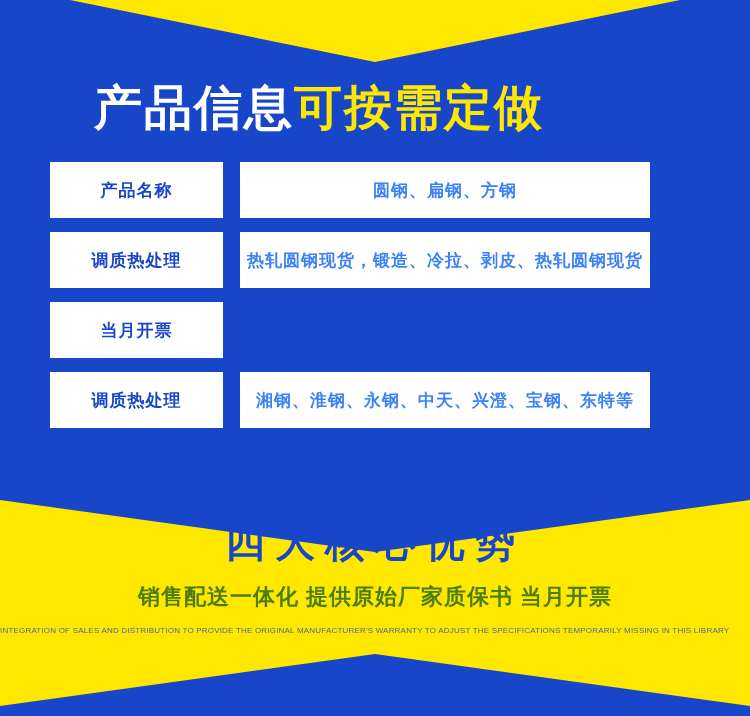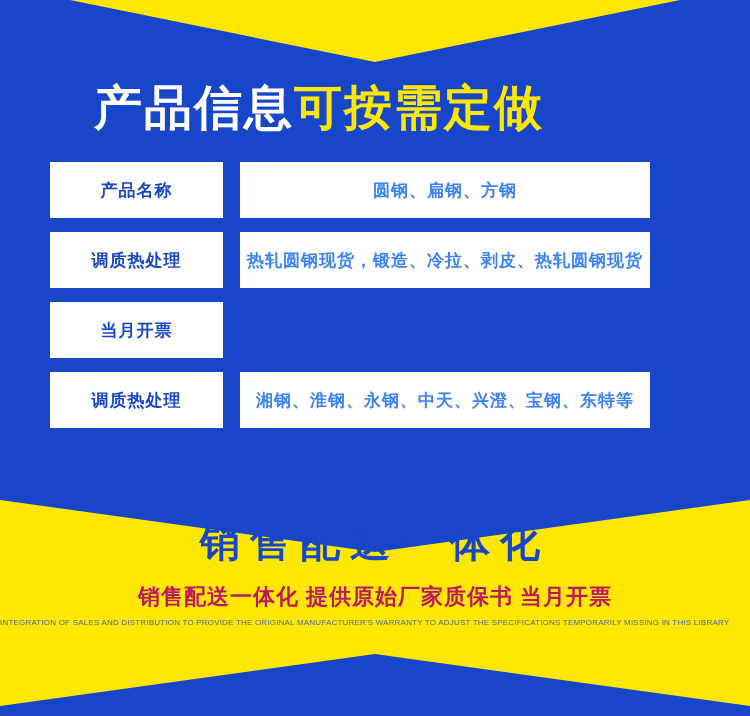--- a/index.html
+++ b/index.html
@@ -138,29 +138,29 @@
     font-weight: bold;
     letter-spacing: 10px;
     white-space: nowrap;
   }
   .advantage-sub {
     position: absolute;
     top: 92px;
     left: 0;
     width: 750px;
     text-align: center;
-    color: #be185d;
+    color: #4d7c0f;
     font-size: 22px;
     font-weight: bold;
     letter-spacing: 1px;
     white-space: nowrap;
   }
   .advantage-en {
     position: absolute;
-    top: 128px;
+    top: 136px;
     left: 0;
     width: 656px;
     text-align: center;
     color: #2b51b8;
     font-size: 8px;
     letter-spacing: 0.2px;
     white-space: nowrap;
     opacity: 0.85;
   }
 </style>
@@ -200,20 +200,20 @@
         <div class="spec-gap"></div>
         <div class="spec-value">湘钢、淮钢、永钢、中天、兴澄、宝钢、东特等</div>
       </div>
 
     </div>
   </div>
 
   <div class="bottom-section">
     <div class="bottom-top-blue"></div>
 
-    <div class="advantage-title">销售配送一体化</div>
+    <div class="advantage-title">四大核心优势</div>
     <div class="advantage-sub">销售配送一体化  提供原始厂家质保书  当月开票</div>
     <div class="advantage-en">INTEGRATION OF SALES AND DISTRIBUTION TO PROVIDE THE ORIGINAL MANUFACTURER'S WARRANTY TO ADJUST THE SPECIFICATIONS TEMPORARILY MISSING IN THIS LIBRARY</div>
 
     <div class="bottom-bottom-blue"></div>
   </div>
 
 </div>
 
 </body></html>

